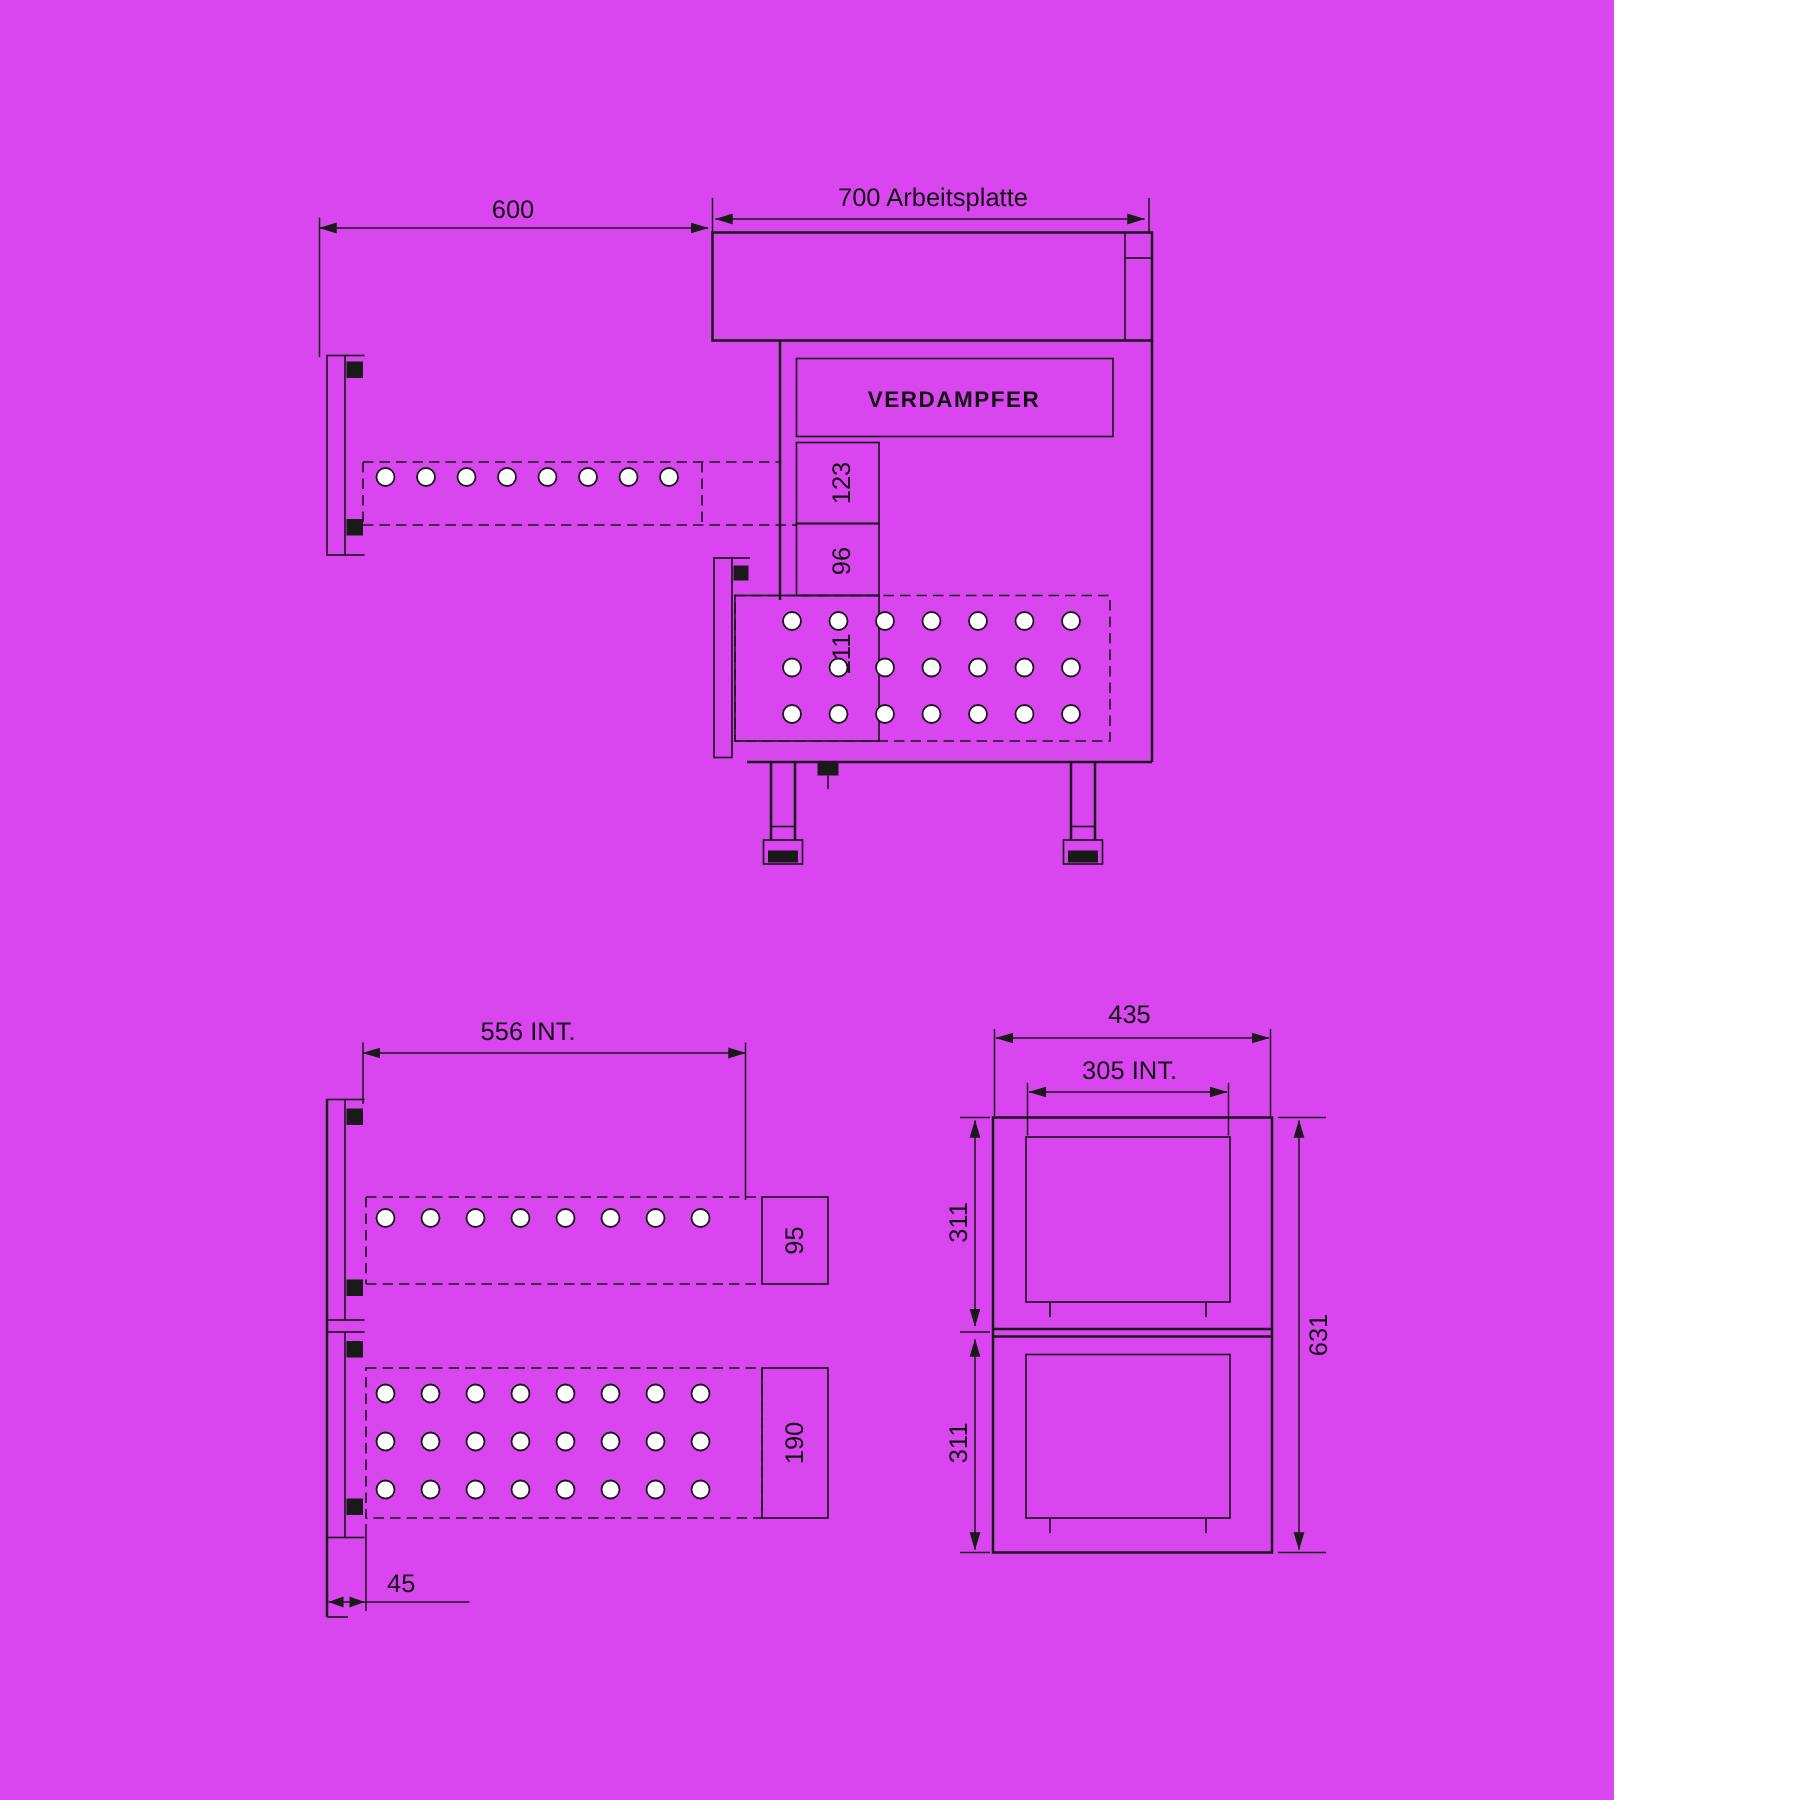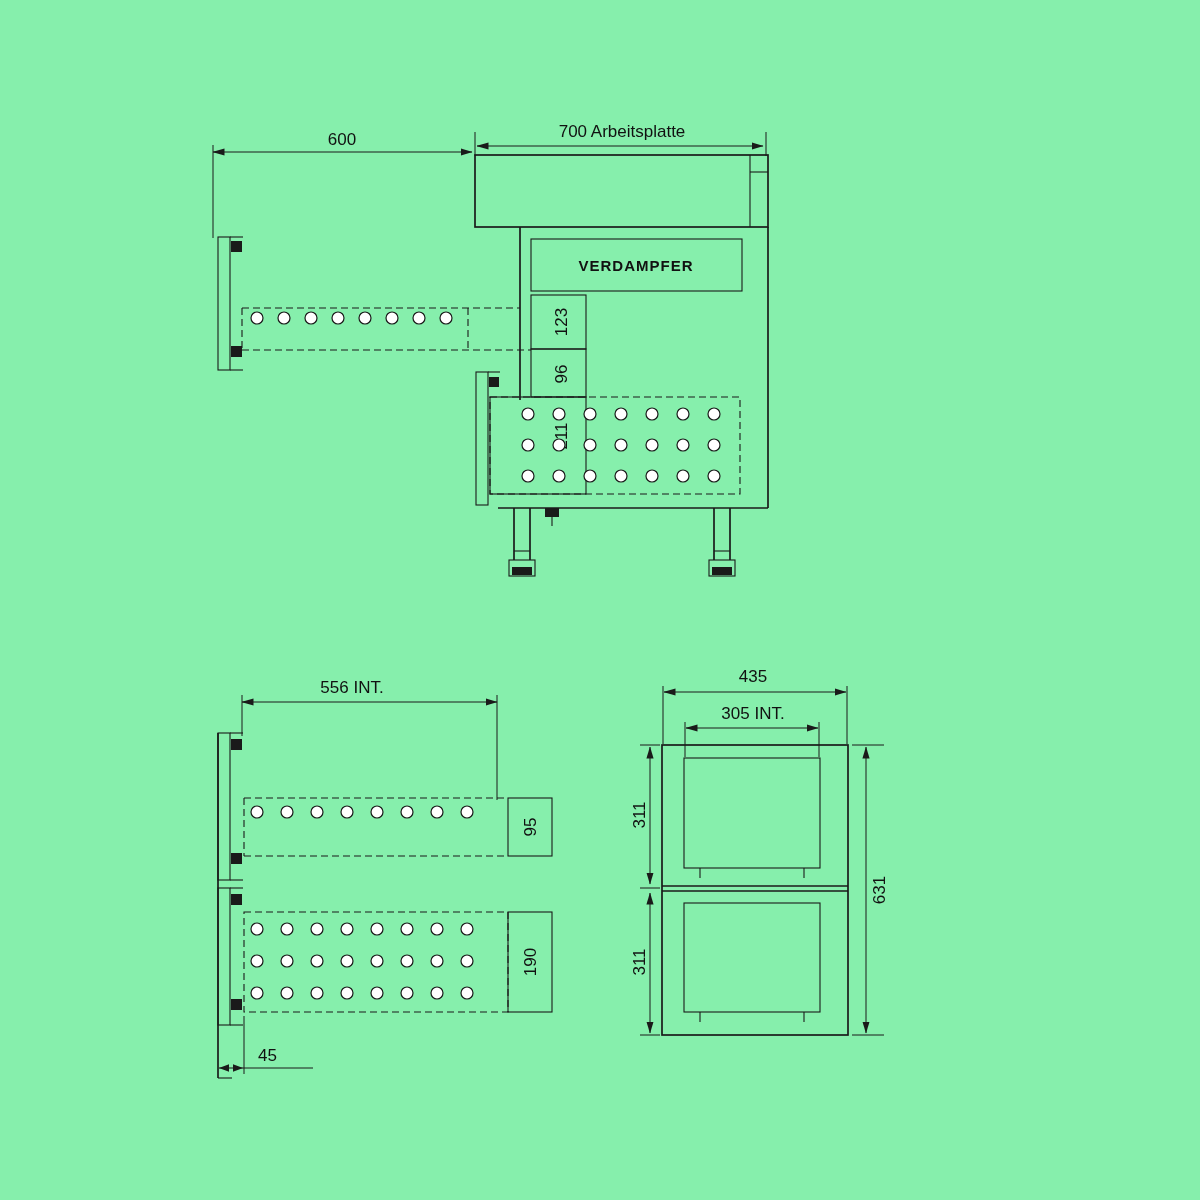--- a/index.html
+++ b/index.html
@@ -1,16 +1,16 @@
 <!DOCTYPE html>
 <html><head>
 <meta charset="utf-8">
 <style>
   html,body{margin:0;padding:0;background:#ffffff;}
-  .canvas{position:relative;width:1200px;height:1200px;background:#86efac;overflow:hidden;}
+  .canvas{position:relative;width:1076px;height:1200px;background:#d946ef;overflow:hidden;}
   svg{display:block;}
   .ln{stroke:#1a1a1a;stroke-width:1.7;fill:none;}
   .thin{stroke-width:1.1;}
   .dash{stroke-dasharray:7 4;}
   .dim{stroke:#1a1a1a;stroke-width:1;fill:none;}
   .fill{fill:#1a1a1a;stroke:none;}
   .circ{stroke:#1a1a1a;stroke-width:1.2;fill:#ffffff;}
   text{font-family:"Liberation Sans","DejaVu Sans",sans-serif;font-size:17px;fill:#111111;}
   .bold{font-weight:700;font-size:15px;letter-spacing:1px;}
 </style>

